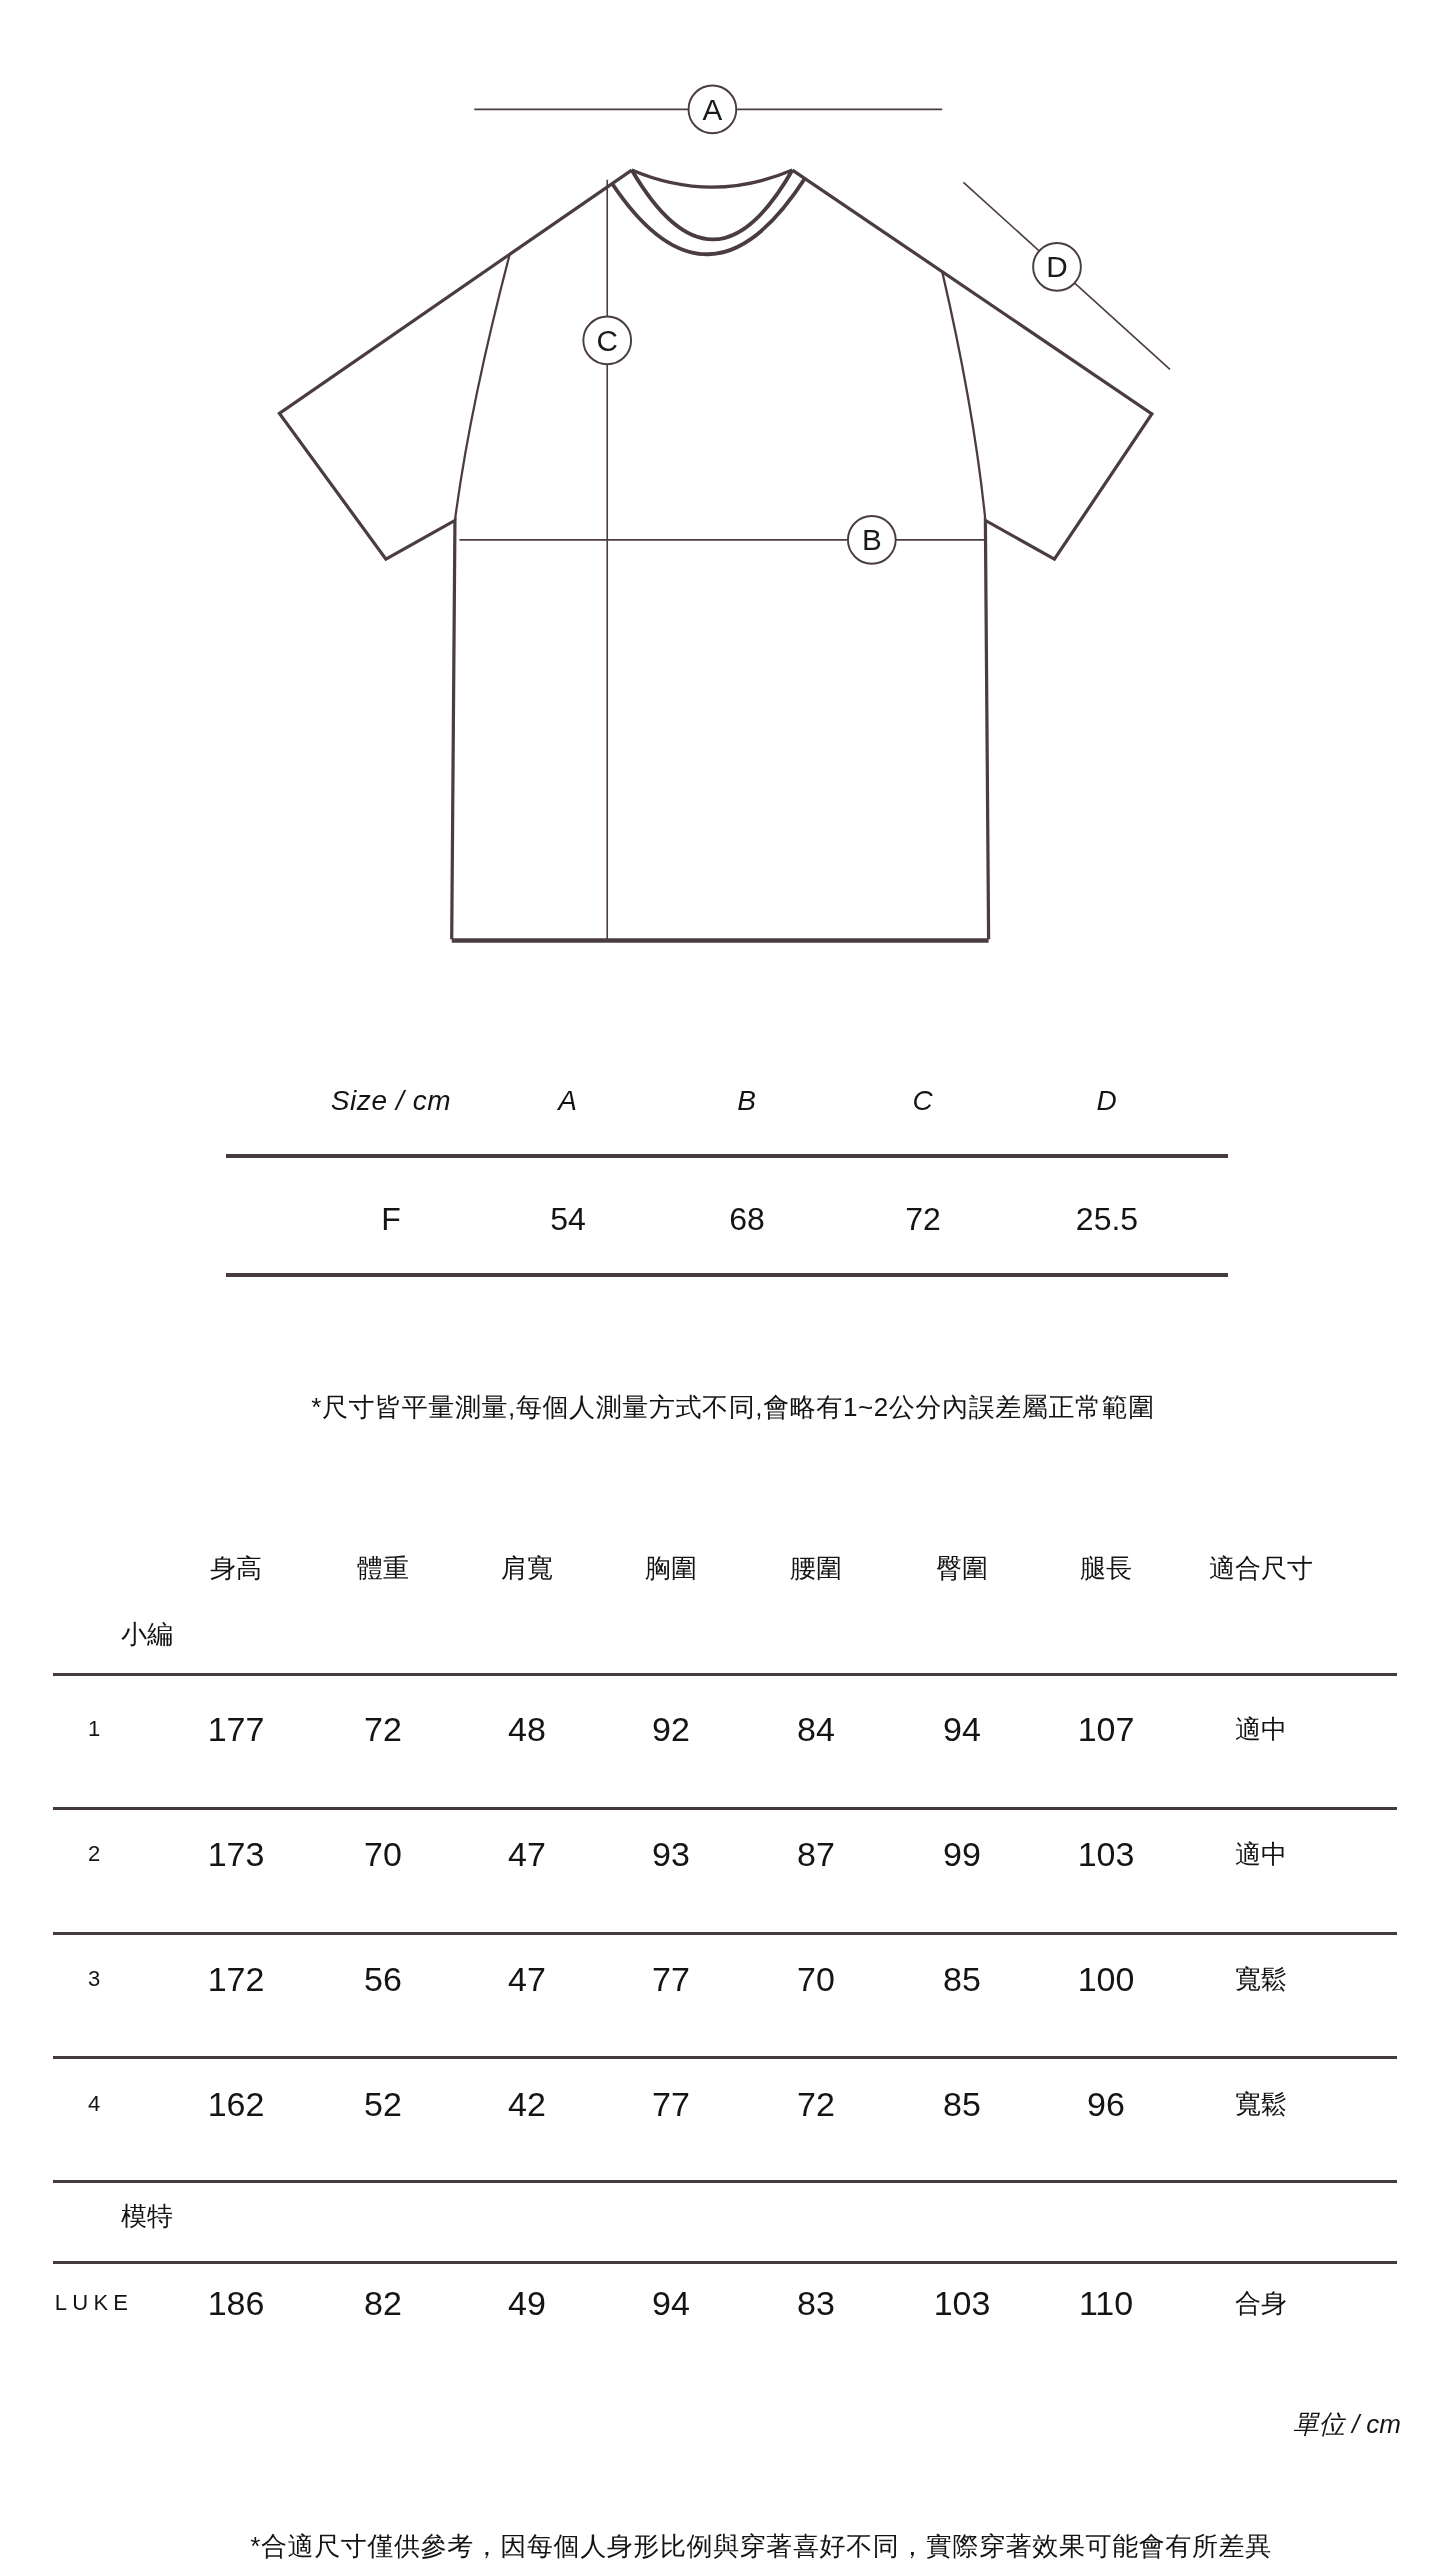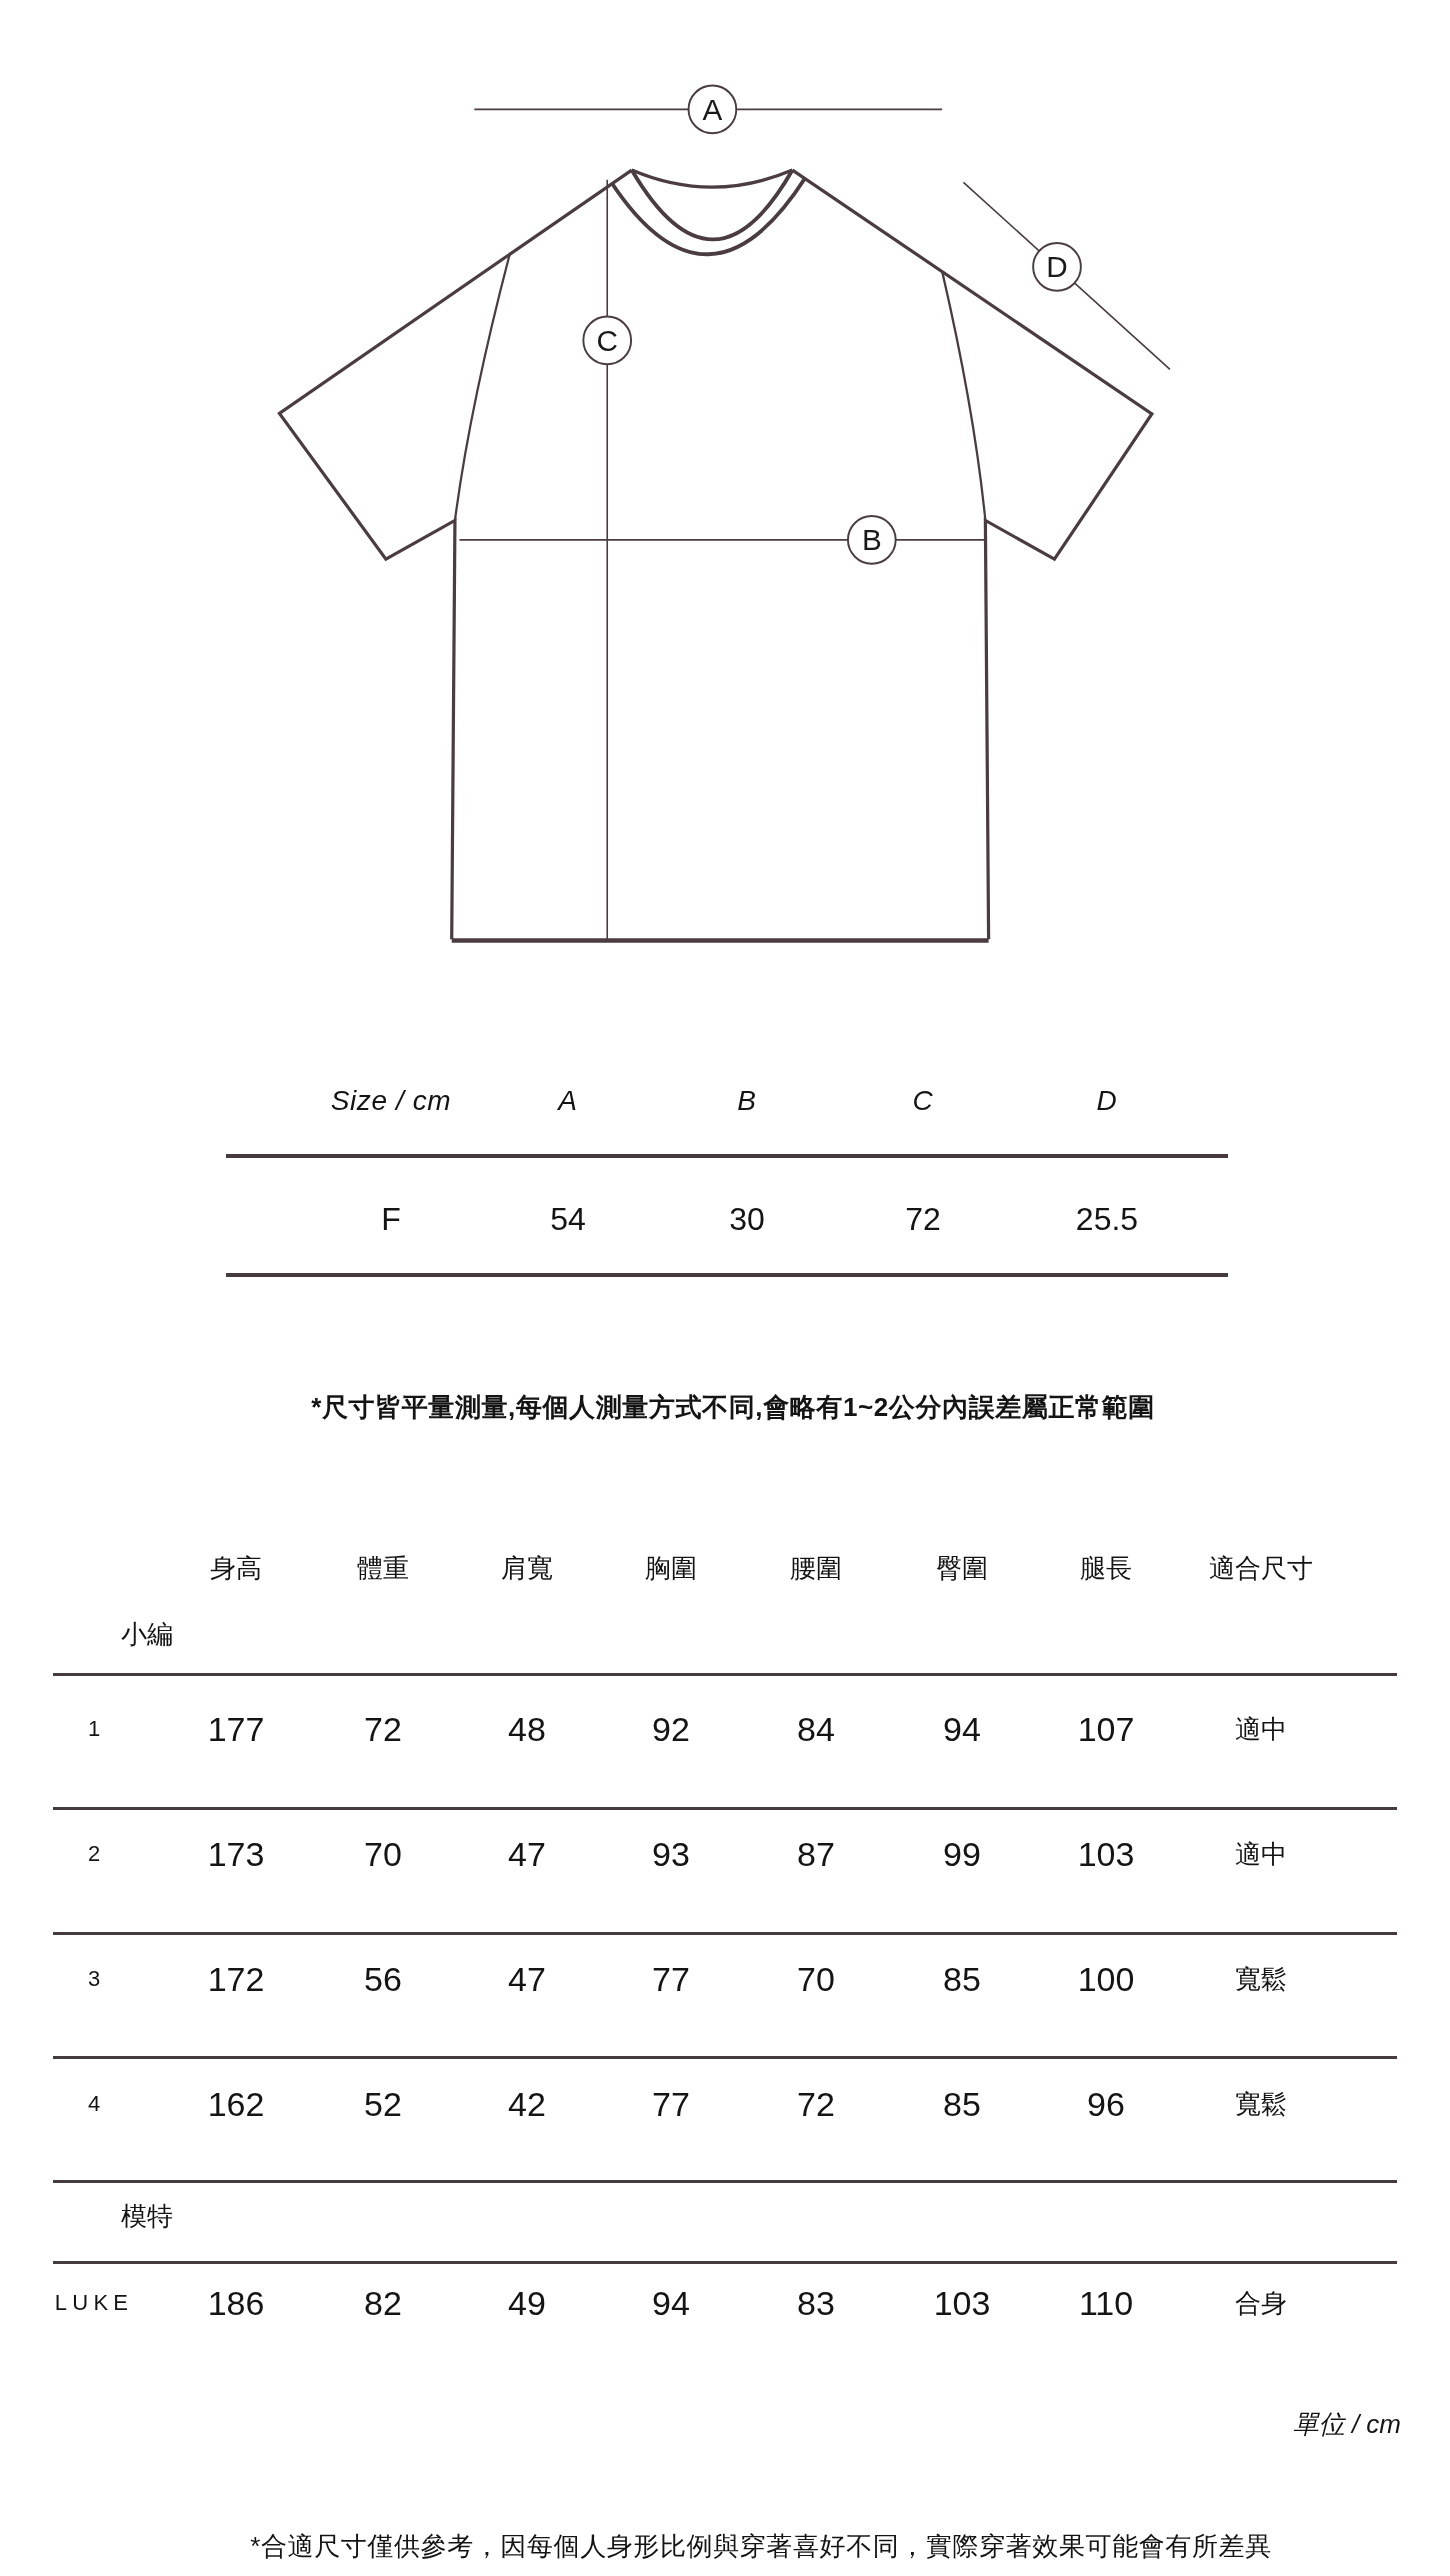--- a/index.html
+++ b/index.html
@@ -24,21 +24,21 @@
   .f-num{font-size:34px;}
   .f-fit{font-size:26px;}
   .f-idx{font-size:22px;}
   .f-grp{font-size:26px;margin-left:48px;}
   .f-name{font-size:22px;letter-spacing:5.2px;}
   .cx0{left:94px}.cx1{left:236px}.cx2{left:383px}.cx3{left:527px}.cx4{left:671px}
   .cx5{left:816px}.cx6{left:962px}.cx7{left:1106px}.cx8{left:1261px}
   .ry-h{top:1568px}.ry0{top:1729px}.ry1{top:1854px}.ry2{top:1979px}.ry3{top:2104px}.ry4{top:2303px}
   .f-rule{position:absolute;left:53px;width:1344px;height:3.2px;background:#453a3e;}
 
-  .note{font-size:26px;letter-spacing:0.6px;font-weight:bold;}
+  .note{font-size:26px;letter-spacing:0.6px;}
   .unit{font-size:26px;font-style:italic;}
   .footer{font-size:26px;letter-spacing:0.6px;margin-left:36px;}
 
   svg text{font-family:"Liberation Sans","DejaVu Sans",sans-serif;}
 </style>
 </head>
 <body>
 
 <div class="canvas">
 
@@ -78,21 +78,21 @@
     <div class="abs s-hdr sx0 sy-h">Size / cm</div>
     <div class="abs s-hdr sx1 sy-h">A</div>
     <div class="abs s-hdr sx2 sy-h">B</div>
     <div class="abs s-hdr sx3 sy-h">C</div>
     <div class="abs s-hdr sx4 sy-h">D</div>
 
     <div class="s-rule" style="top:1154px;"></div>
 
     <div class="abs s-val sx0 sy0">F</div>
     <div class="abs s-val sx1 sy0">54</div>
-    <div class="abs s-val sx2 sy0">30</div>
+    <div class="abs s-val sx2 sy0">68</div>
     <div class="abs s-val sx3 sy0">72</div>
     <div class="abs s-val sx4 sy0">25.5</div>
 
     <div class="s-rule" style="top:1273px;"></div>
   </div>
 
   <div class="abs note" style="left:733px;top:1407px;">*尺寸皆平量測量,每個人測量方式不同,會略有1~2公分內誤差屬正常範圍</div>
 
   <div>
 

